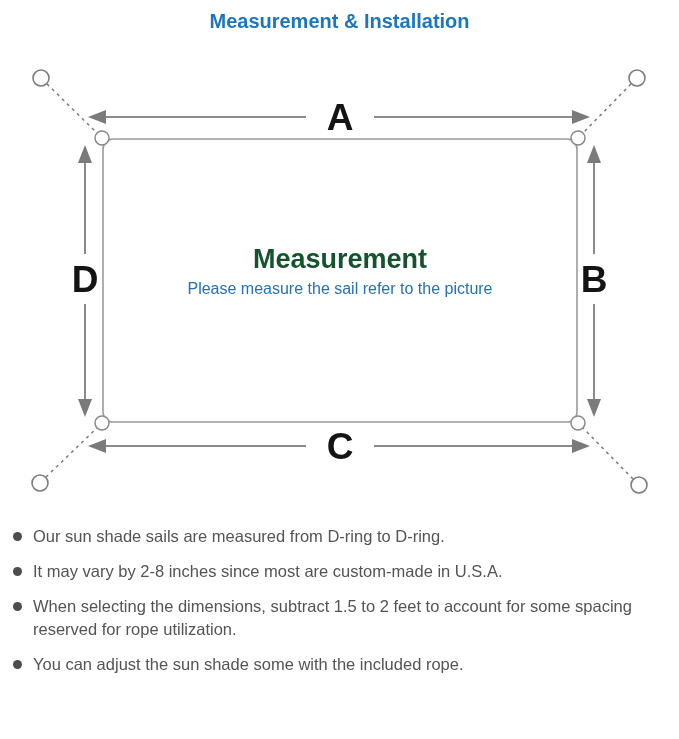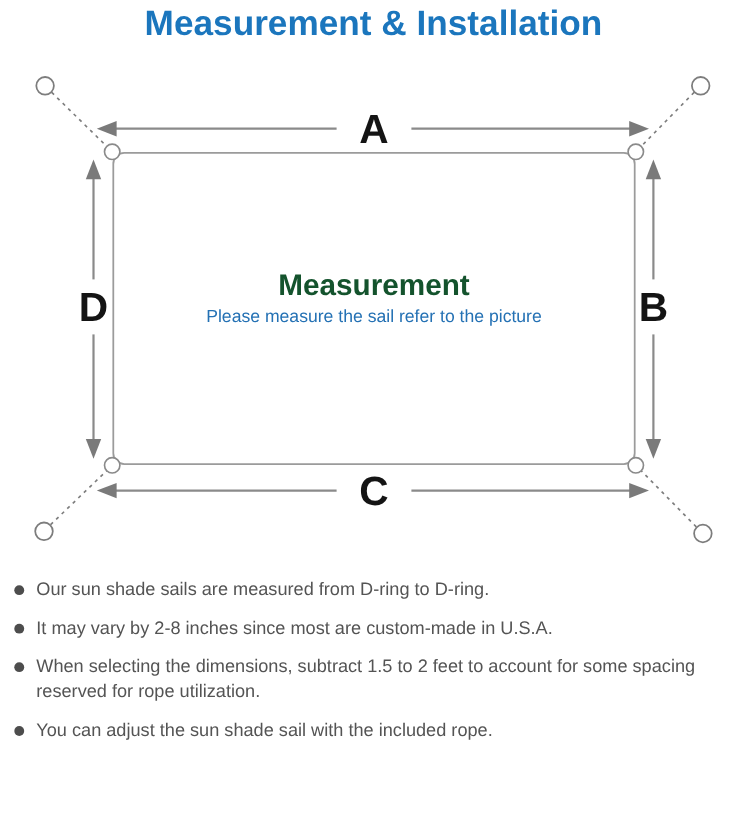--- a/index.html
+++ b/index.html
@@ -7,21 +7,21 @@
     position:relative;
     width:679px;height:739px;
     background:#ffffff;
     overflow:hidden;
     font-family:"Liberation Sans","DejaVu Sans",sans-serif;
   }
   .main-title{
     position:absolute;top:0;left:0;width:100%;
     margin:0;
     text-align:center;
-    font-size:32px;font-weight:700;
+    font-size:20px;font-weight:700;
     line-height:42px;
     color:#1b76bd;
     letter-spacing:0px;
   }
   .diagram-svg{position:absolute;top:0;left:0;}
   .center-block{
     position:absolute;
     left:103px;width:474px;top:243px;
     text-align:center;
   }
@@ -132,17 +132,17 @@
     <li>
       <span class="bullet-dot"></span>
       <span>It may vary by 2-8 inches since most are custom-made in U.S.A.</span>
     </li>
     <li>
       <span class="bullet-dot"></span>
       <span>When selecting the dimensions, subtract 1.5 to 2 feet to account for some spacing reserved for rope utilization.</span>
     </li>
     <li>
       <span class="bullet-dot"></span>
-      <span>You can adjust the sun shade sail with the included rope.</span>
+      <span>You can adjust the sun shade some with the included rope.</span>
     </li>
   </ul>
 
 </div>
 
 </body></html>

